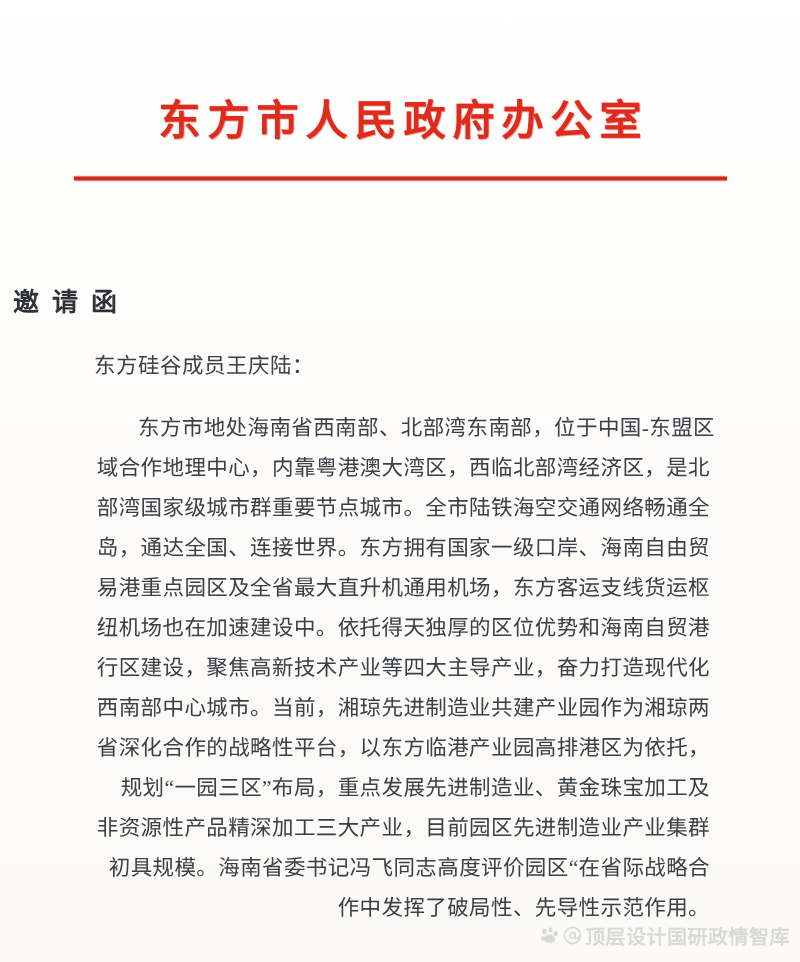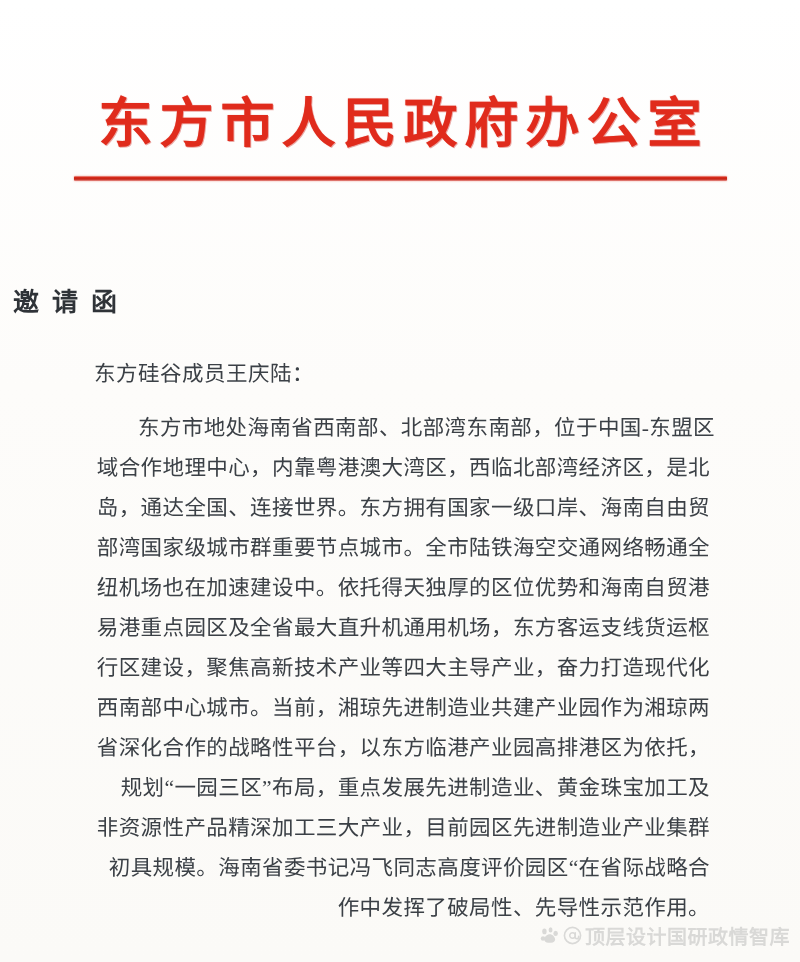--- a/index.html
+++ b/index.html
@@ -27,22 +27,22 @@
   
   .letterhead {
     position: absolute;
     left: 0;
     top: 96px;
     width: 800px;
     text-align: center;
   }
   .letterhead-title {
     display: inline-block;
-    font-family: Liberation Mono, monospace;
-    font-size: 54px;
+    font-family: Liberation Serif, serif;
+    font-size: 42px;
     font-weight: bold;
     line-height: 1.2;
     color: #e02b1c;
     letter-spacing: 7px;
     text-indent: 7px;
     text-shadow:
        0 0 1px rgba(224,43,28,0.55),
        1px 1px 0 rgba(200,30,20,0.35);
     white-space: nowrap;
   }
@@ -74,21 +74,21 @@
     letter-spacing: 13px;
     text-indent: 13px;
     color: #2f3338;
     font-family: "Liberation Serif", "DejaVu Serif", serif;
   }
 
   
   .salutation {
     position: absolute;
     left: 94px;
-    top: 356px;
+    top: 348px;
     font-size: 21.5px;
     letter-spacing: 0.5px;
     color: #3b4046;
     font-family: Liberation Mono, monospace;
     white-space: nowrap;
   }
 
   .body-block {
     position: absolute;
     left: 94px;
@@ -150,24 +150,24 @@
   </div>
   <div class="letterhead-rule"></div>
 
   <div class="doc-title">邀请函</div>
 
   <div class="salutation">东方硅谷成员王庆陆：</div>
 
   <div class="body-block">
     <div class="body-line indent">东方市地处海南省西南部、北部湾东南部，位于中国-东盟区</div>
     <div class="body-line">域合作地理中心，内靠粤港澳大湾区，西临北部湾经济区，是北</div>
+    <div class="body-line">部湾国家级城市群重要节点城市。全市陆铁海空交通网络畅通全</div>
     <div class="body-line">岛，通达全国、连接世界。东方拥有国家一级口岸、海南自由贸</div>
-    <div class="body-line">部湾国家级城市群重要节点城市。全市陆铁海空交通网络畅通全</div>
+    <div class="body-line">易港重点园区及全省最大直升机通用机场，东方客运支线货运枢</div>
     <div class="body-line">纽机场也在加速建设中。依托得天独厚的区位优势和海南自贸港</div>
-    <div class="body-line">易港重点园区及全省最大直升机通用机场，东方客运支线货运枢</div>
     <div class="body-line">行区建设，聚焦高新技术产业等四大主导产业，奋力打造现代化</div>
     <div class="body-line">西南部中心城市。当前，湘琼先进制造业共建产业园作为湘琼两</div>
     <div class="body-line">省深化合作的战略性平台，以东方临港产业园高排港区为依托，</div>
     <div class="body-line">规划“一园三区”布局，重点发展先进制造业、黄金珠宝加工及</div>
     <div class="body-line">非资源性产品精深加工三大产业，目前园区先进制造业产业集群</div>
     <div class="body-line">初具规模。海南省委书记冯飞同志高度评价园区“在省际战略合</div>
     <div class="body-line">作中发挥了破局性、先导性示范作用。</div>
   </div>
 
   <div class="watermark">

